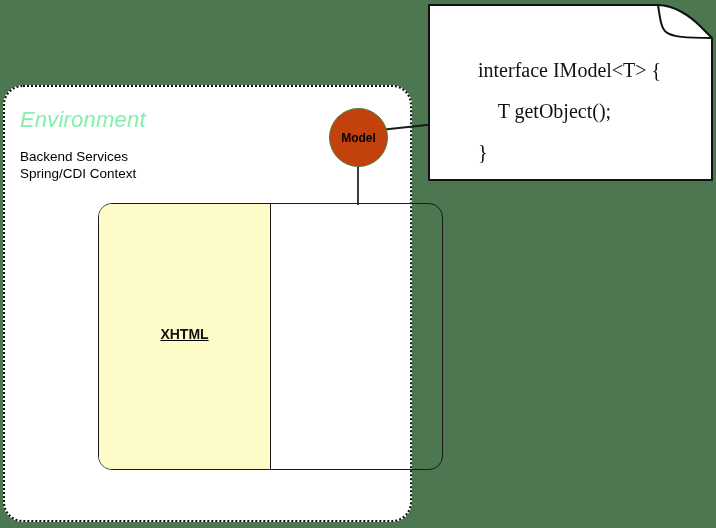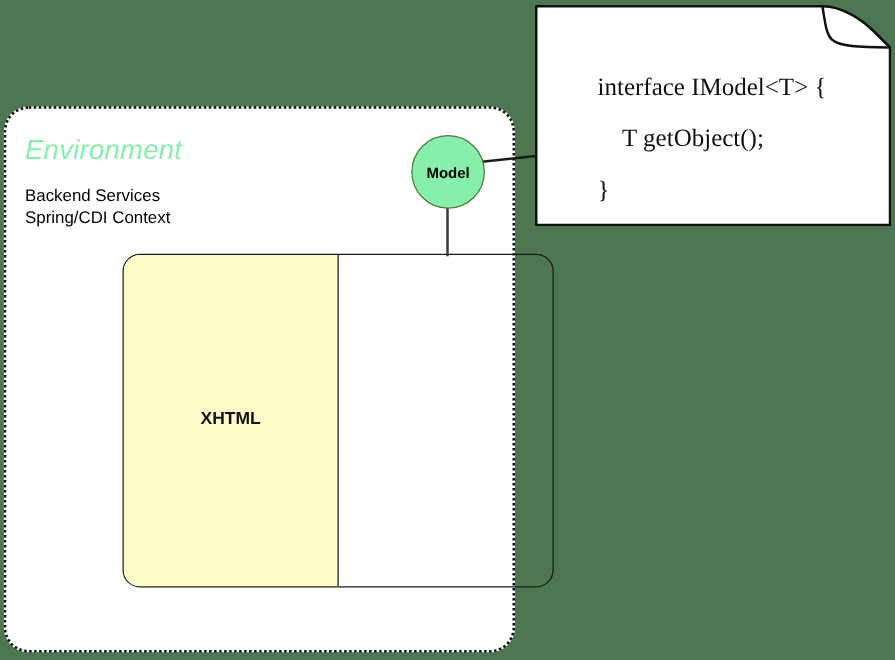--- a/index.html
+++ b/index.html
@@ -66,20 +66,21 @@
     display: flex;
     align-items: center;
     justify-content: center;
     height: 100%;
     box-sizing: border-box;
   }
   .panel-xhtml {
     width: 172px;
     background: #fdfbc8;
     border-right: 1.6px solid #1a1a1a;
+    text-decoration: underline;
   }
   .panel-java {
     width: 173px;
     background: #deeefc;
   }
   .panel-label {
     font-size: 14px;
     font-weight: bold;
     color: #111111;
     position: relative;
@@ -88,21 +89,21 @@
   }
 
   
   .model-circle {
     position: absolute;
     left: 329px;
     top: 108px;
     width: 59px;
     height: 59px;
     border-radius: 50%;
-    background: #86efac;
+    background: #c2410c;
     border: 1.4px solid #4e7a3a;
     box-sizing: border-box;
     display: flex;
     align-items: center;
     justify-content: center;
     z-index: 6;
   }
   .model-label {
     font-size: 12px;
     font-weight: bold;

